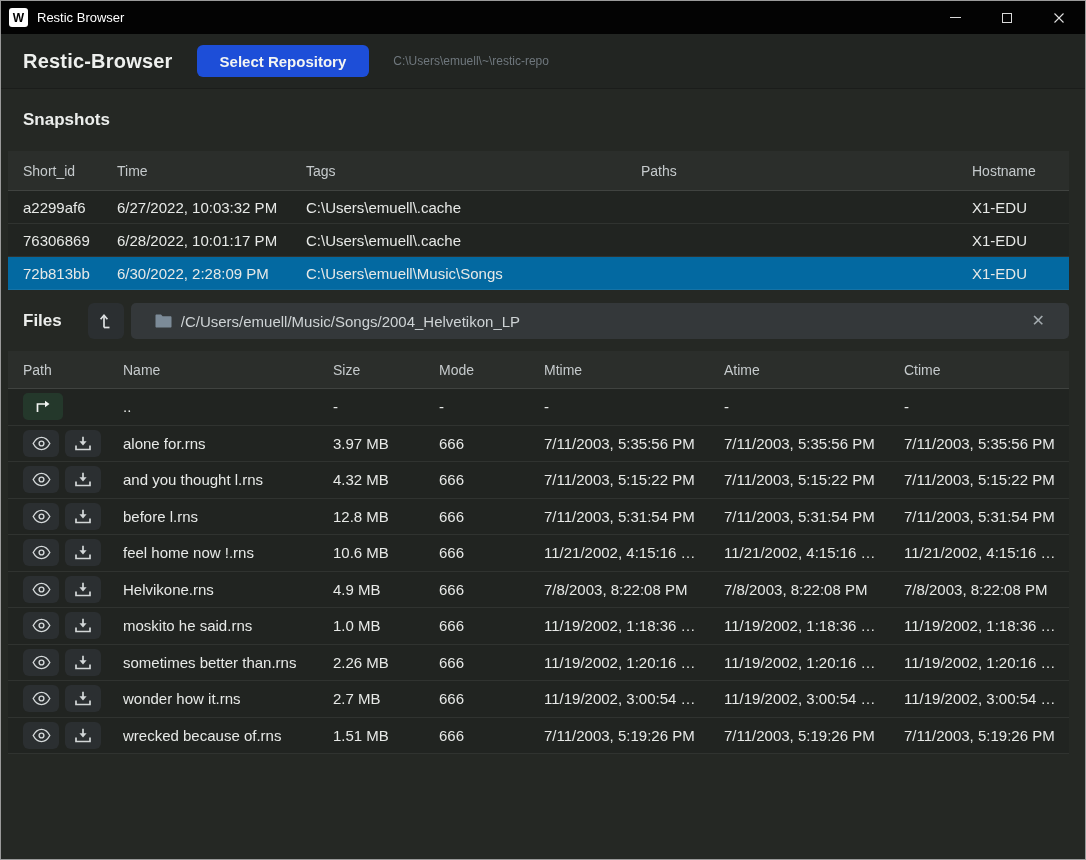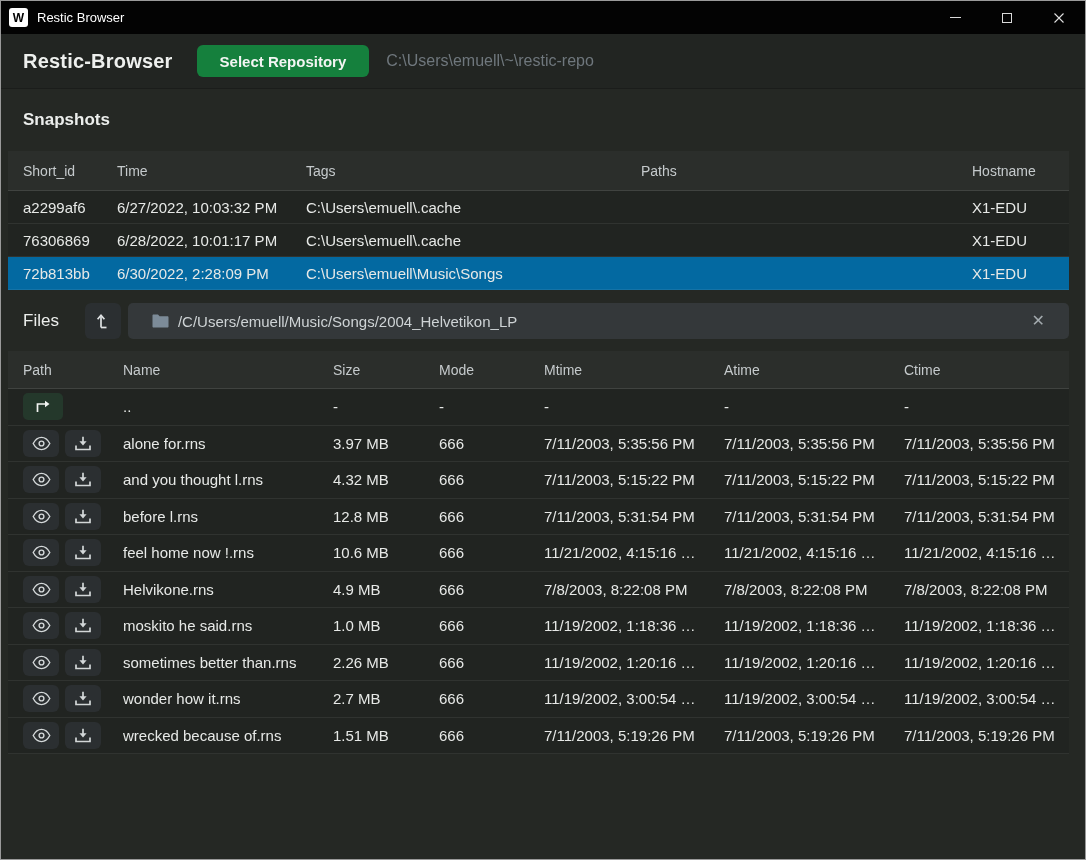--- a/index.html
+++ b/index.html
@@ -34,25 +34,25 @@
   
   .toolbar {
     height: 55px; background: #222522;
     display: flex; align-items: center;
     padding: 0 22px;
     border-bottom: 1px solid #1b1d1b;
   }
   .app-title { color: #eef0ee; font-size: 20px; font-weight: 700; letter-spacing: .2px; }
   .select-repo-btn {
     margin-left: 24px; height: 32px; padding: 0 23px;
-    background: #15803d; border: none; border-radius: 6px;
+    background: #1d4ed8; border: none; border-radius: 6px;
     color: #f3f5f3; font-size: 15px; font-weight: 700;
     font-family: inherit; cursor: pointer;
   }
-  .repo-path { margin-left: 17px; color: #6f777d; font-size: 16px; }
+  .repo-path { margin-left: 24px; color: #6f777d; font-size: 12px; }
 
   
   .section-title-band { height: 62px; display: flex; align-items: center; padding: 0 22px; }
   .section-title { color: #eceeec; font-size: 17px; font-weight: 700; }
 
   .snap-grid {
     display: grid;
     grid-template-columns: 94px 189px 335px 331px 1fr;
     align-items: center;
   }
@@ -72,21 +72,21 @@
   }
   .snap-row.selected { background: #0369a1; }
   .cell { overflow: hidden; white-space: nowrap; text-overflow: ellipsis; padding-right: 10px; }
 
   
   .files-bar {
     margin: 13px 16px 0 7px;
     height: 36px;
     display: flex; align-items: center;
   }
-  .files-label { color: #eceeec; font-size: 17px; font-weight: 400; margin-left: 15px; }
+  .files-label { color: #eceeec; font-size: 17px; font-weight: 700; margin-left: 15px; }
   .files-toggle-btn {
     width: 36px; height: 36px; margin-left: 26px;
     background: #2b2f31; border: none; border-radius: 6px;
     display: flex; align-items: center; justify-content: center;
     cursor: pointer; flex: none;
   }
   .files-path-bar {
     flex: 1; height: 36px; margin-left: 7px;
     background: #34383a; border-radius: 5px;
     display: flex; align-items: center;

